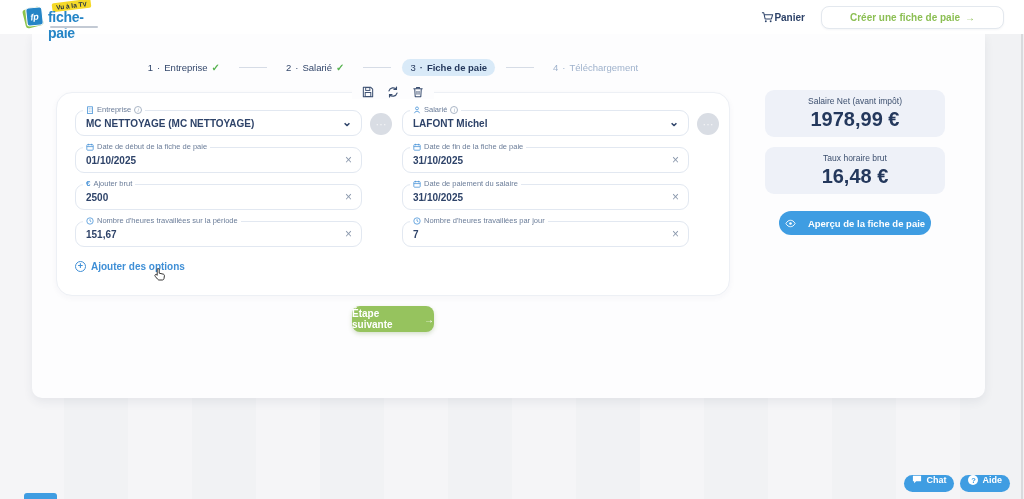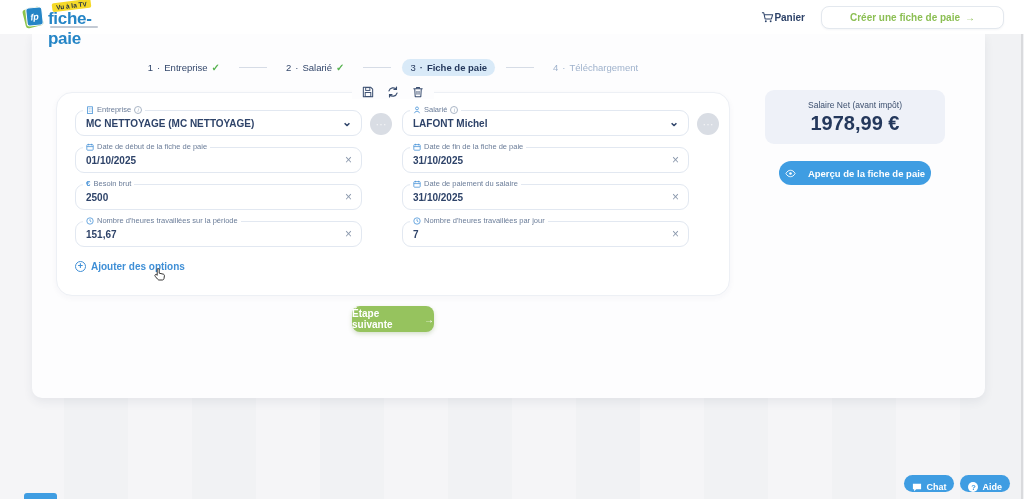--- a/index.html
+++ b/index.html
@@ -9,21 +9,21 @@
     position:relative;
     background:repeating-linear-gradient(90deg,#f5f5f7 0 64px,#f1f2f4 64px 128px);
     color:#2e4369;
   }
   
   .topbar { position:absolute; left:0; top:0; width:1024px; height:34px; background:#ffffff; display:flex; align-items:center; z-index:5; }
   .logo-group { position:relative; width:95px; height:34px; margin-left:12px; }
   .logo-badge { position:absolute; left:40px; top:1px; background:#f5d928; color:#1c2b45; font-size:6.5px; font-weight:bold; padding:1px 4px; border-radius:2px; transform:rotate(-7deg); }
   .logo-sq-green { position:absolute; left:12px; top:8px; width:18px; height:19px; background:#8cc34b; border-radius:3px; transform:rotate(-14deg); }
   .logo-sq-blue { position:absolute; left:14px; top:7px; width:17px; height:19px; background:#2585c6; border:1.5px solid #fff; border-radius:3px; transform:rotate(-6deg); color:#fff; font-size:9px; font-weight:bold; font-style:italic; display:flex; align-items:center; justify-content:center; }
-  .logo-brand { position:absolute; left:36px; top:9px; color:#2585c6; font-size:17px; font-weight:bold; letter-spacing:-0.3px; }
+  .logo-brand { position:absolute; left:36px; top:9px; color:#2585c6; font-size:14px; font-weight:bold; letter-spacing:-0.3px; }
   .logo-tagline-bar { position:absolute; left:38px; top:26px; width:48px; height:2px; background:#c3cad4; border-radius:1px; }
   .nav { display:flex; gap:20px; margin-left:18px; }
   .nav-item { font-size:10px; font-weight:bold; color:#3a4e70; cursor:pointer; }
   .nav-item.strong { color:#22334e; }
   .header-right { position:absolute; right:20px; top:0; height:34px; display:flex; align-items:center; gap:16px; }
   .panier { display:flex; align-items:center; font-size:10px; font-weight:bold; color:#2e4369; cursor:pointer; }
   .cta-btn { display:flex; align-items:center; gap:5px; background:#fff; border:1px solid #e3e8ee; border-radius:8px; padding:5px 28px; font-size:10px; font-weight:bold; color:#8cbf54; cursor:pointer; box-shadow:0 1px 2px rgba(40,60,90,.05); }
   .right-edge { position:absolute; right:1px; top:0; width:2px; height:499px; background:#d9dadd; }
   
   .panel { position:absolute; left:32px; top:34px; width:953px; height:364px; background:#fdfdfe; border-radius:0 0 10px 10px; box-shadow:0 4px 10px rgba(50,60,90,.08); }
@@ -46,29 +46,29 @@
   .fvalue { position:absolute; left:10px; top:50%; transform:translateY(-50%); font-size:10px; font-weight:bold; color:#2e4369; white-space:nowrap; }
   .clear { position:absolute; right:9px; top:50%; transform:translateY(-50%); font-size:12px; color:#8b99ad; cursor:pointer; line-height:1; }
   .chev { position:absolute; right:9px; top:45%; transform:translateY(-50%); font-size:12px; color:#2e4369; cursor:pointer; line-height:1; font-weight:bold; }
   .more-circle { position:absolute; right:-31px; top:2px; width:22px; height:22px; border-radius:50%; background:#d9dde4; color:#f3f4f6; font-size:11px; display:flex; align-items:center; justify-content:center; cursor:pointer; }
   .info-dot { width:8px; height:8px; border-radius:50%; border:1px solid #aab6c6; color:#aab6c6; font-size:6px; display:inline-flex; align-items:center; justify-content:center; font-style:italic; }
   .add-options { position:absolute; left:18px; top:168px; display:flex; align-items:center; gap:5px; color:#3f8fd6; font-size:10px; font-weight:bold; cursor:pointer; }
   .plus-circle { width:11px; height:11px; border:1px solid #3f8fd6; border-radius:50%; display:flex; align-items:center; justify-content:center; font-size:9px; line-height:1; }
   .cursor-hand { position:absolute; left:97px; top:174px; }
   
   .summary { position:absolute; left:733px; top:56px; width:180px; }
-  .sum-card { background:#eef1f8; border-radius:9px; height:54px; margin-bottom:10px; display:flex; flex-direction:column; align-items:center; justify-content:center; gap:2px; }
+  .sum-card { background:#eef1f8; border-radius:9px; height:47px; margin-bottom:10px; display:flex; flex-direction:column; align-items:center; justify-content:center; gap:2px; }
   .sum-label { font-size:8.5px; color:#3c4f6e; }
   .sum-value { font-size:20px; font-weight:bold; color:#24385c; }
   .preview-btn { margin:17px auto 0; width:152px; height:24px; background:#3f9de2; border-radius:12px; display:flex; align-items:center; justify-content:center; gap:12px; color:#fff; font-size:9.5px; font-weight:bold; cursor:pointer; }
   .next-btn { position:absolute; left:320px; top:272px; width:82px; height:26px; background:#96c35e; border-radius:8px; display:flex; align-items:center; justify-content:center; gap:5px; color:#fff; font-size:10px; font-weight:bold; cursor:pointer; box-shadow:0 2px 4px rgba(100,140,60,.25); }
   
   .blue-tab { position:absolute; left:24px; bottom:0; width:33px; height:6px; background:#3f9de2; border-radius:3px 3px 0 0; }
   .float-btns { position:absolute; right:14px; bottom:7px; display:flex; gap:6px; }
-  .float-btn { height:17px; background:#3f9de2; border-radius:9px; display:flex; align-items:flex-end; gap:4px; padding:0 8px; color:#fff; font-size:9px; font-weight:bold; cursor:pointer; }
+  .float-btn { height:17px; background:#3f9de2; border-radius:9px; display:flex; align-items:flex-start; gap:4px; padding:0 8px; color:#fff; font-size:9px; font-weight:bold; cursor:pointer; }
   .q-circle { width:10px; height:10px; background:#fff; border-radius:50%; color:#3f9de2; font-size:7.5px; font-weight:bold; display:flex; align-items:center; justify-content:center; }
   svg { overflow:visible; }
 </style>
 </head>
 <body>
 
 <header class="topbar">
   <div class="logo-group">
     <span class="logo-badge">Vu à la TV</span>
     <span class="logo-sq-green"></span>
@@ -194,21 +194,21 @@
             </svg>
           <span>Date de fin de la fiche de paie</span>
         </span>
         <span class="fvalue">31/10/2025</span>
         <span class="clear">×</span>
       </div>
 
       <div class="field">
         <span class="flabel">
           <span style="color:#4a94d8;font-size:8px;font-weight:bold;">€</span>
-          <span>Besoin brut</span>
+          <span>Ajouter brut</span>
         </span>
         <span class="fvalue">2500</span>
         <span class="clear">×</span>
       </div>
 
       <div class="field">
         <span class="flabel">
           <svg width="8" height="8" viewBox="0 0 10 10">
               <rect x="1" y="2" width="8" height="7" rx="1" fill="none" stroke="#4a94d8" stroke-width="1"></rect>
               <path d="M3 1v2M7 1v2M1 4.5h8" stroke="#4a94d8" stroke-width="1"></path>
@@ -250,20 +250,24 @@
     </div>
     <svg class="cursor-hand" width="12" height="14" viewBox="0 0 12 14">
         <path d="M4 1.5c.8 0 1.2.5 1.2 1.2v3.5l3.9.9c.9.2 1.4.8 1.3 1.8l-.4 2.6c-.1.9-.8 1.5-1.7 1.5H5.1c-.6 0-1.1-.3-1.5-.8L1.2 9.3c-.5-.6-.4-1.3.2-1.7.5-.3 1.1-.2 1.5.3l.3.4V2.7C3.2 2 3.4 1.5 4 1.5z" fill="#fff" stroke="#222" stroke-width="0.9"></path>
       </svg>
   </section>
 
   <aside class="summary">
     <div class="sum-card">
       <span class="sum-label">Salaire Net (avant impôt)</span>
       <span class="sum-value">1978,99 €</span>
+    </div>
+    <div class="sum-card">
+      <span class="sum-label">Taux horaire brut</span>
+      <span class="sum-value">16,48 €</span>
     </div>
     <div class="preview-btn">
       <svg width="11" height="9" viewBox="0 0 12 9">
           <path d="M1 4.5C2.4 2 4 1 6 1s3.6 1 5 3.5C9.6 7 8 8 6 8S2.4 7 1 4.5z" fill="none" stroke="#fff" stroke-width="1"></path>
           <circle cx="6" cy="4.5" r="1.4" fill="#fff"></circle>
         </svg>
       <span>Aperçu de la fiche de paie</span>
     </div>
   </aside>
 

